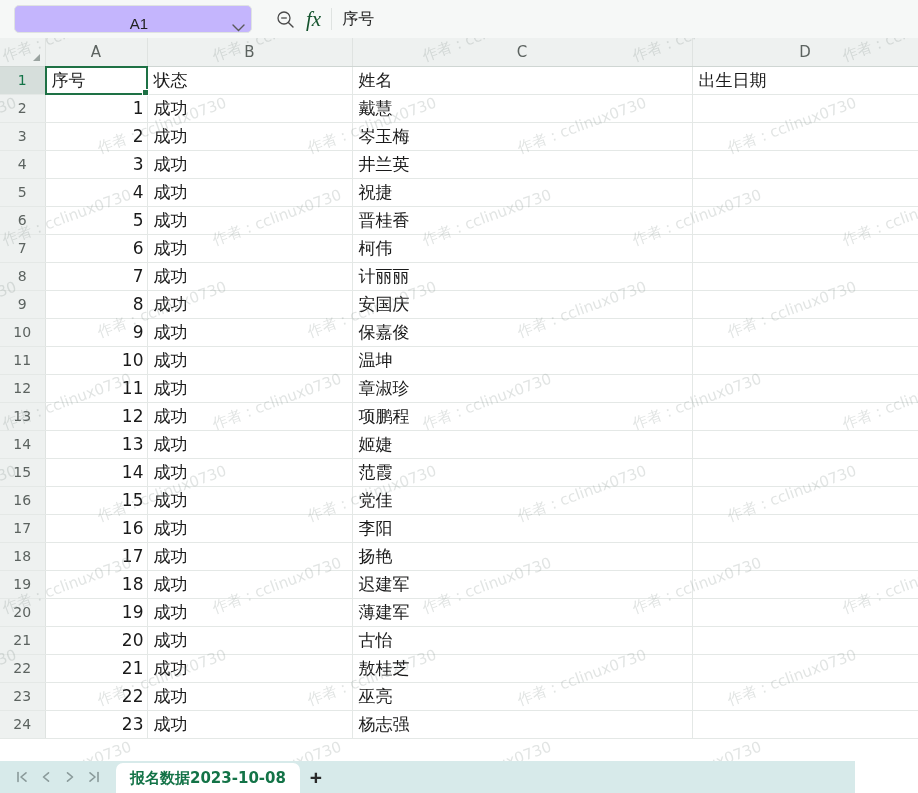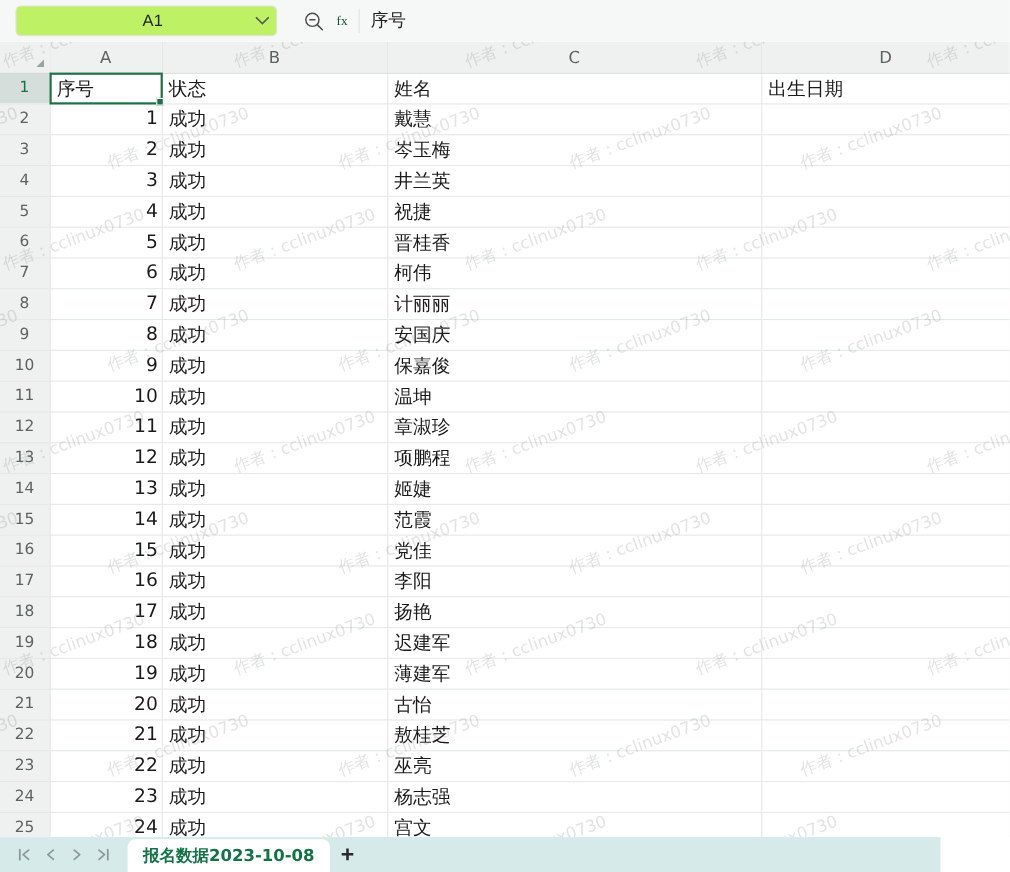--- a/index.html
+++ b/index.html
@@ -13,24 +13,24 @@
 
   
   .formula-bar {
     position: absolute; left: 0; top: 0; width: 918px; height: 38px;
     background: #f6f8f7;
     display: flex; align-items: center;
   }
   .namebox {
     margin-left: 14px;
     width: 238px; height: 28px;
-    background: #bef264;
+    background: #c4b5fd;
     border: 1px solid #dfe3e1;
     border-radius: 5px;
-    display: flex; align-items: center;
+    display: flex; align-items: flex-end;
     position: relative;
     padding-left: 38px;
   }
   .namebox-text {
     flex: 1; text-align: center;
     font-size: 15px; color: #222222;
     letter-spacing: .2px;
   }
   .namebox-caret {
     width: 26px; display: flex; align-items: center; justify-content: center;
@@ -40,21 +40,21 @@
   .fbar-tools {
     display: flex; align-items: center;
     margin-left: 18px;
   }
   .ficon {
     width: 30px; height: 28px;
     display: flex; align-items: center; justify-content: center;
   }
   .fx-label {
     font-family: "Liberation Serif", "DejaVu Serif", serif;
-    font-size: 12px; color: #14532d;
+    font-style: italic; font-size: 21px; color: #14532d;
     margin: 0 4px 0 6px;
   }
   .fdivider {
     width: 1px; height: 22px; background: #dfe3e1; margin: 0 10px 0 6px;
   }
   .formula-content {
     font-size: 16px; color: #202020;
     font-family: "DejaVu Sans", sans-serif;
   }
 
@@ -422,27 +422,20 @@
             <td class="cell num">22</td>
             <td class="cell txt">成功</td>
             <td class="cell txt">巫亮</td>
             <td class="cell txt"></td>
           </tr>
           <tr>
             <td class="rowhdr">24</td>
             <td class="cell num">23</td>
             <td class="cell txt">成功</td>
             <td class="cell txt">杨志强</td>
-            <td class="cell txt"></td>
-          </tr>
-          <tr>
-            <td class="rowhdr">25</td>
-            <td class="cell num">24</td>
-            <td class="cell txt">成功</td>
-            <td class="cell txt">宫文</td>
             <td class="cell txt"></td>
           </tr>
         </tbody>
     </table>
 
     <div class="sel-box"></div>
     <div class="sel-handle"></div>
   </div>
 
   <div class="watermark">

